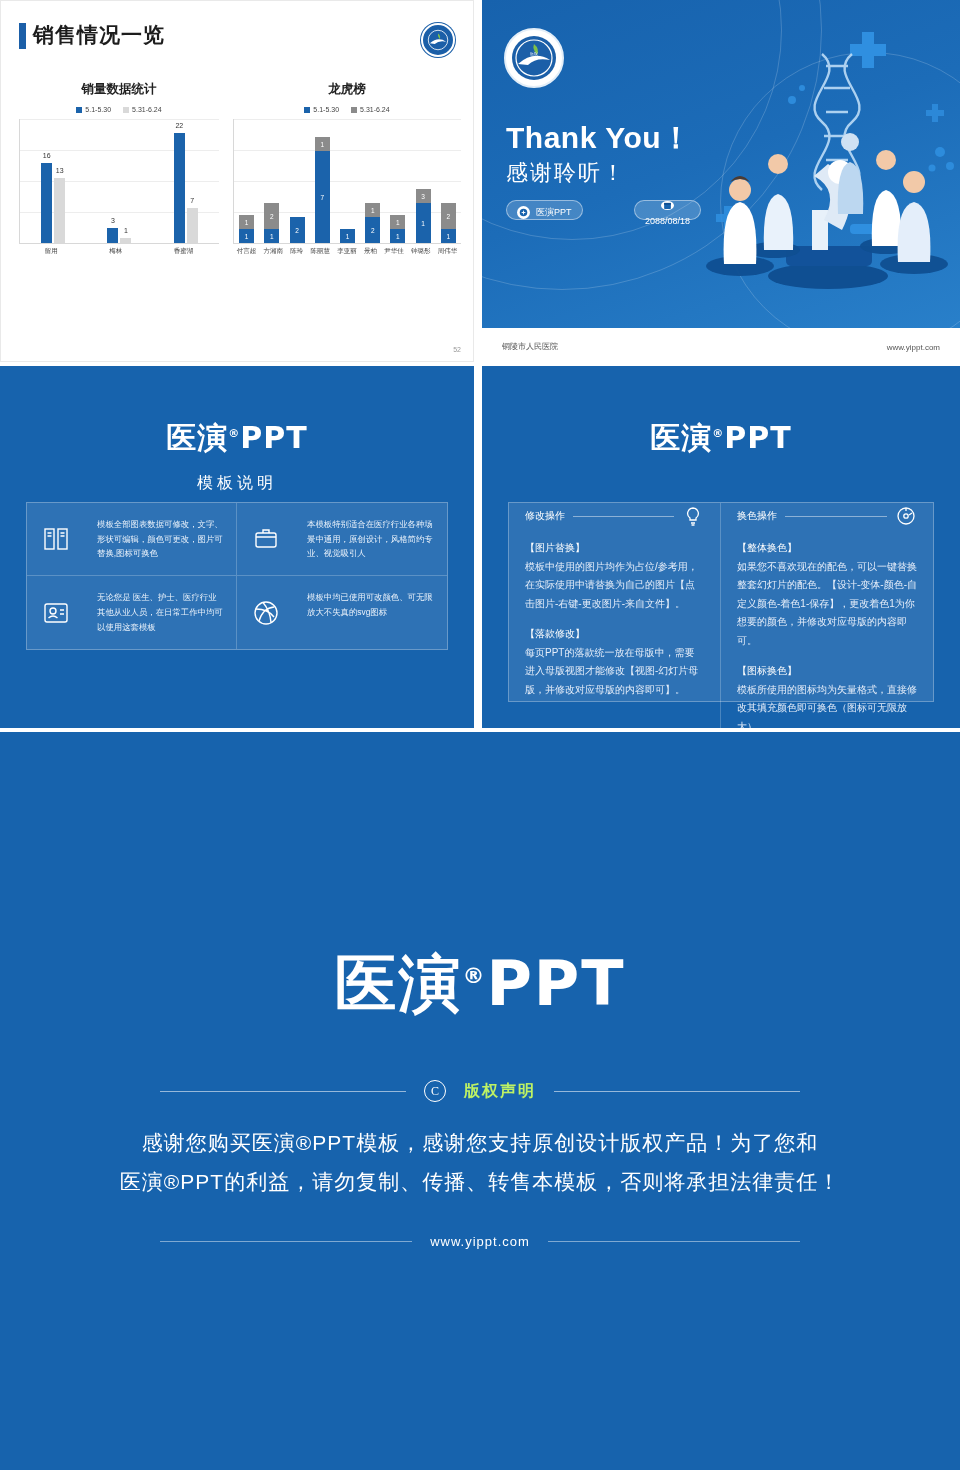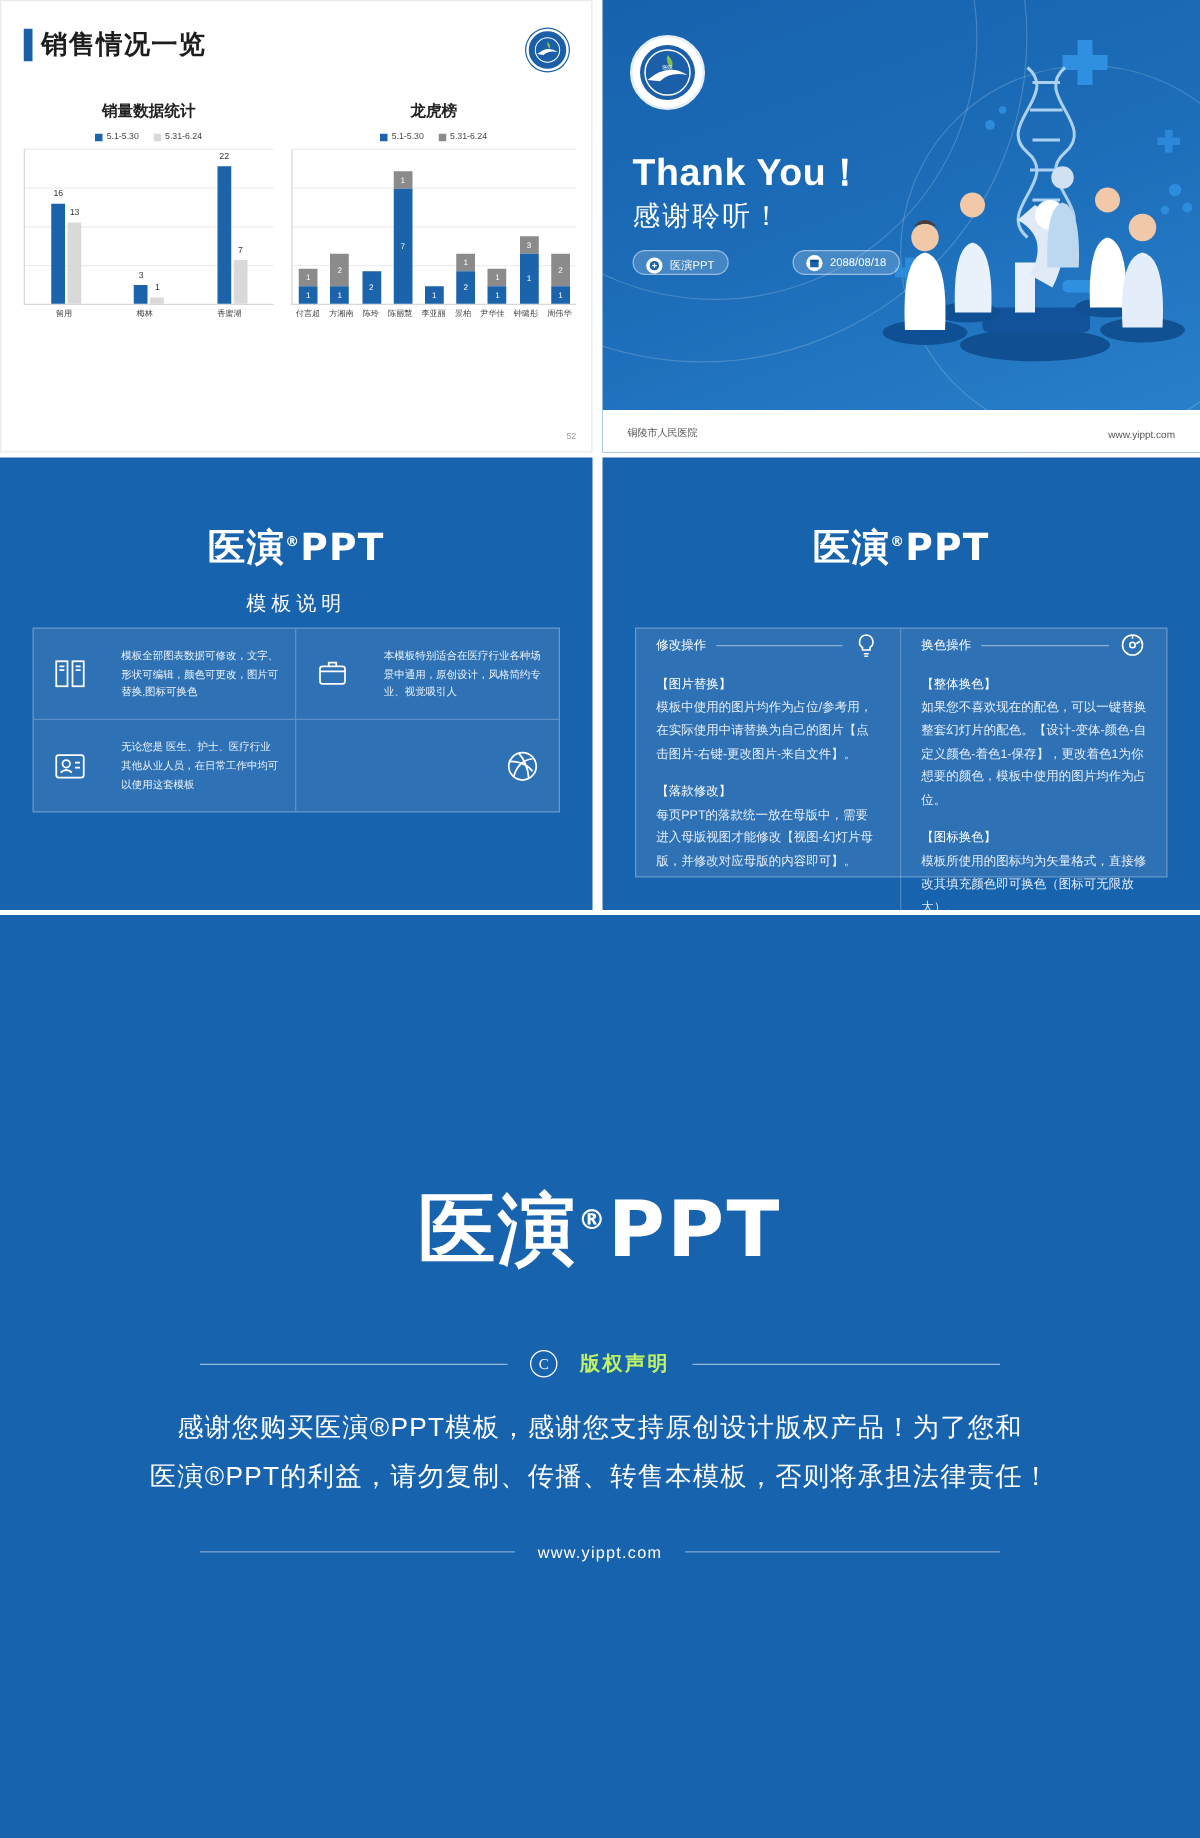--- a/index.html
+++ b/index.html
@@ -88,21 +88,21 @@
   }
   .ty-pill {
     position:absolute; top:200px; height:20px; border-radius:10px;
     background:rgba(255,255,255,.18); border:1px solid rgba(255,255,255,.45);
     display:flex; align-items:center; padding:0 10px; gap:6px;
     font-size:9px; color:#fff;
   }
   .ty-pill .dot { width:13px; height:13px; border-radius:50%; background:#fff; display:flex; align-items:center; justify-content:center; }
   .ty-pill .dot svg { width:9px; height:9px; }
   .ty-pill1 { left:24px;align-items:flex-end; }
-  .ty-pill2 { left:152px; }
+  .ty-pill2 { left:152px;flex-direction:column; }
   .ty-art { position:absolute; right:0; top:14px; width:260px; height:290px; }
 
   
   .slide-blue {
     position:absolute; top:366px; width:474px; height:362px;
     background:#1763ad; overflow:hidden;
   }
   .slide-blue.left { left:0; }
   .slide-blue.right { left:482px; width:478px; }
   .brand-wrap { text-align:center; padding-top:52px; }
@@ -453,20 +453,21 @@
         </div>
         <div class="cell-text">无论您是 医生、护士、医疗行业其他从业人员，在日常工作中均可以使用这套模板</div>
       </div>
       <div class="cell">
         <div class="cell-icon">
           <svg viewBox="0 0 30 30" fill="none" stroke="#ffffff" stroke-width="1.4">
             <circle cx="15" cy="15" r="11"></circle>
               <path d="M5 11q12 0 18 8M8 23q4-13 15-14M12 4.5q7 8 8 20"></path>
           </svg>
         </div>
+        <div class="cell-text">模板中均已使用可改颜色、可无限放大不失真的svg图标</div>
       </div>
     </div>
   </section>
 
   <section class="slide-blue right">
     <div class="brand-wrap">
       <div class="brand">
         <span>医演</span><sup>®</sup><span>PPT</span>
       </div>
     </div>
@@ -500,21 +501,21 @@
           <span class="h-icon">
             <svg viewBox="0 0 22 22" fill="none" stroke="#ffffff" stroke-width="1.3">
               <circle cx="11" cy="11" r="8"></circle>
                 <circle cx="11" cy="11" r="2.2"></circle>
                 <path d="M11 3v3M17 8l-3 2"></path>
             </svg>
           </span>
         </div>
         <div class="tut-para">
           <span class="lead">【整体换色】</span>
-          <span>如果您不喜欢现在的配色，可以一键替换整套幻灯片的配色。【设计-变体-颜色-自定义颜色-着色1-保存】，更改着色1为你想要的颜色，模板中使用的图片均作为占位。</span>
+          <span>如果您不喜欢现在的配色，可以一键替换整套幻灯片的配色。【设计-变体-颜色-自定义颜色-着色1-保存】，更改着色1为你想要的颜色，并修改对应母版的内容即可。</span>
         </div>
         <div class="tut-para">
           <span class="lead">【图标换色】</span>
           <span>模板所使用的图标均为矢量格式，直接修改其填充颜色即可换色（图标可无限放大）。</span>
         </div>
       </div>
     </div>
   </section>
 
   <section class="slide-copy">

